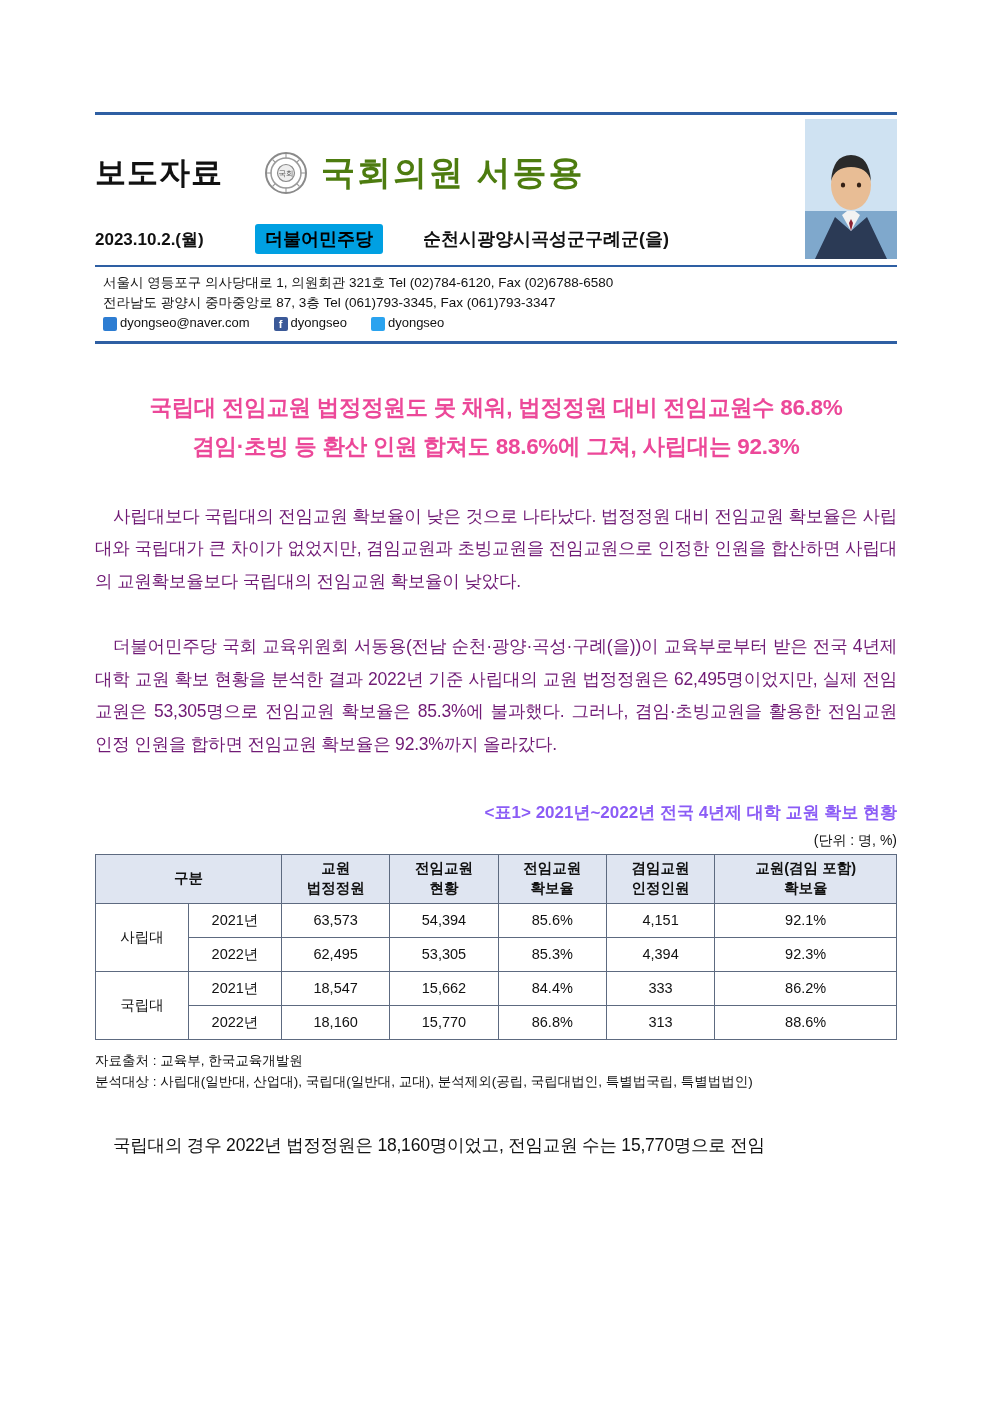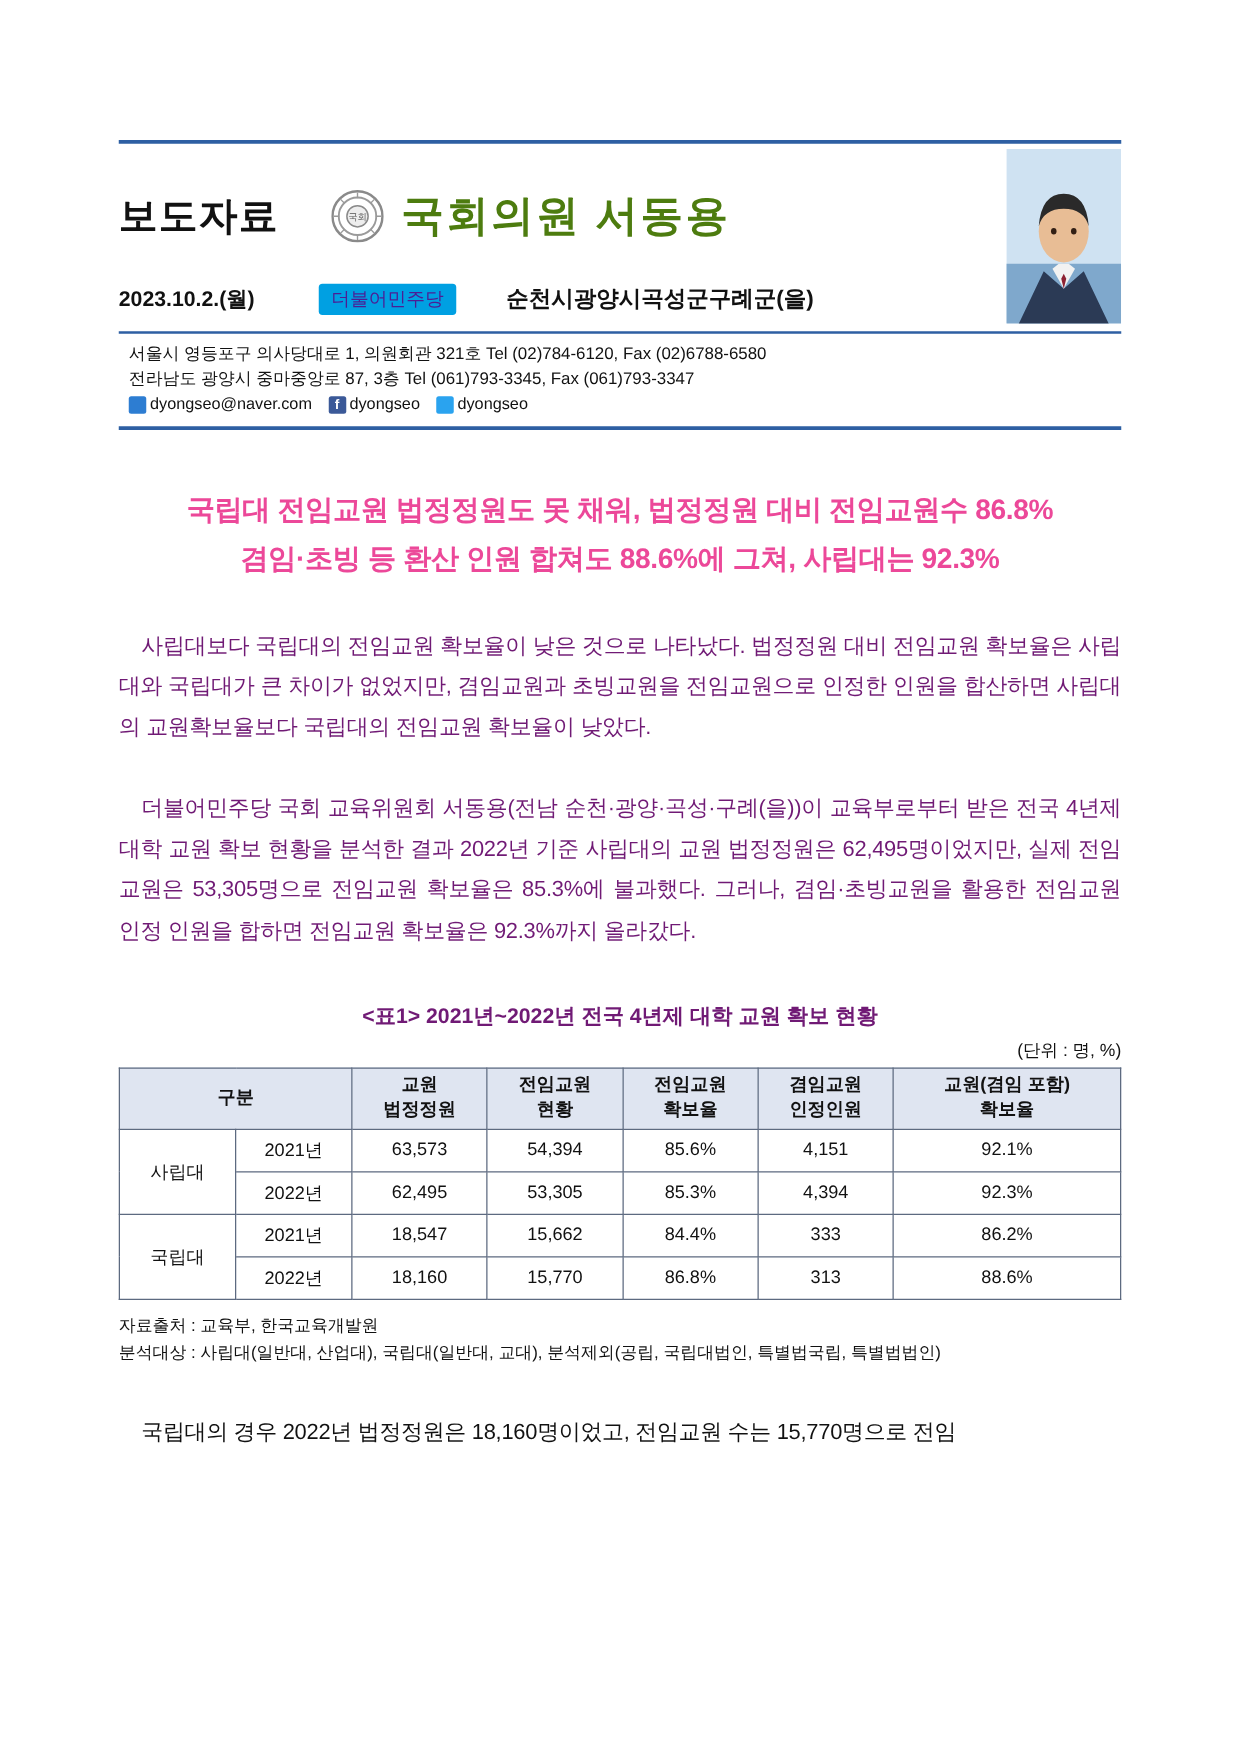--- a/index.html
+++ b/index.html
@@ -68,23 +68,23 @@
     font-weight: bold;
     color: #111;
     white-space: nowrap;
     width: 160px;
   }
   .party-logo {
     display: inline-flex;
     align-items: center;
     justify-content: center;
     background: #00a0e2;
-    color: #4c1d95;
-    font-size: 15px;
-    font-weight: normal;
+    color: #000000;
+    font-size: 18px;
+    font-weight: bold;
     padding: 3px 10px;
     border-radius: 3px;
     white-space: nowrap;
   }
   .district {
     font-size: 18px;
     font-weight: bold;
     margin-left: 40px;
     white-space: nowrap;
     color: #111;
@@ -105,21 +105,21 @@
   .contact-block {
     padding: 6px 0 4px 8px;
     font-size: 13.5px;
     line-height: 1.45;
     color: #111;
   }
   .contact-line { white-space: nowrap; }
   .sns-line {
     display: flex;
     align-items: center;
-    gap: 5px;
+    gap: 16px;
     margin-top: 2px;
     font-size: 13px;
   }
   .sns-item { display: inline-flex; align-items: center; gap: 3px; margin-right: 8px; }
   .sns-icon {
     width: 14px; height: 14px; border-radius: 2px;
     display: inline-block; flex: 0 0 auto;
   }
   .ico-mail { background: #2d7dd2; }
   .ico-fb { background: #3b5998; color:#fff; font-size:11px; font-weight:bold; text-align:center; line-height:14px; }
@@ -153,25 +153,25 @@
     text-align: justify;
     text-justify: inter-ideograph;
     margin-top: 33px;
     text-indent: 18px;
     letter-spacing: -0.2px;
     color: #701a75;
   }
 
   
   .table-caption {
-    text-align: center;
+    text-align: right;
     font-size: 17px;
     font-weight: bold;
     margin-top: 40px;
-    color: #701a75;
+    color: #8b5cf6;
   }
   .table-unit {
     text-align: right;
     font-size: 14px;
     margin-top: 8px;
     margin-bottom: 4px;
     color: #111;
   }
   table.data {
     border-collapse: collapse;

